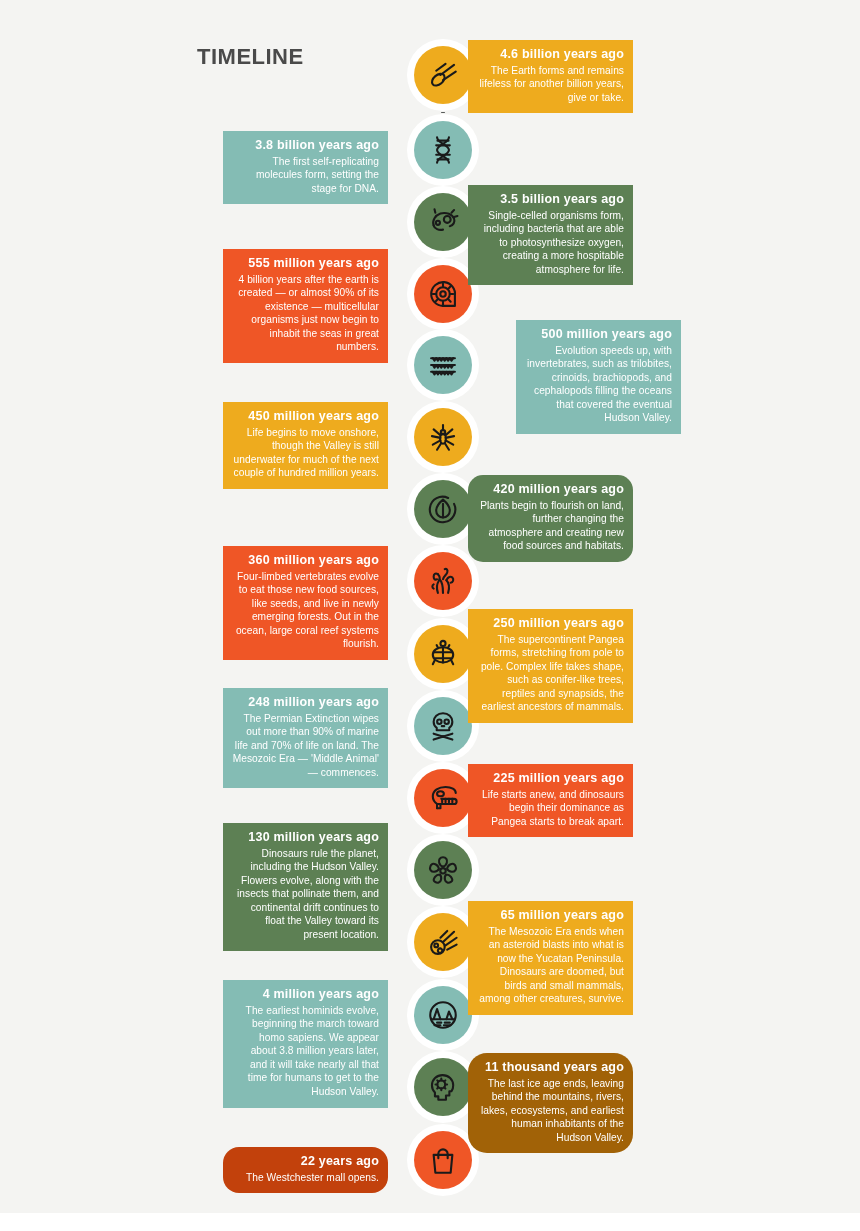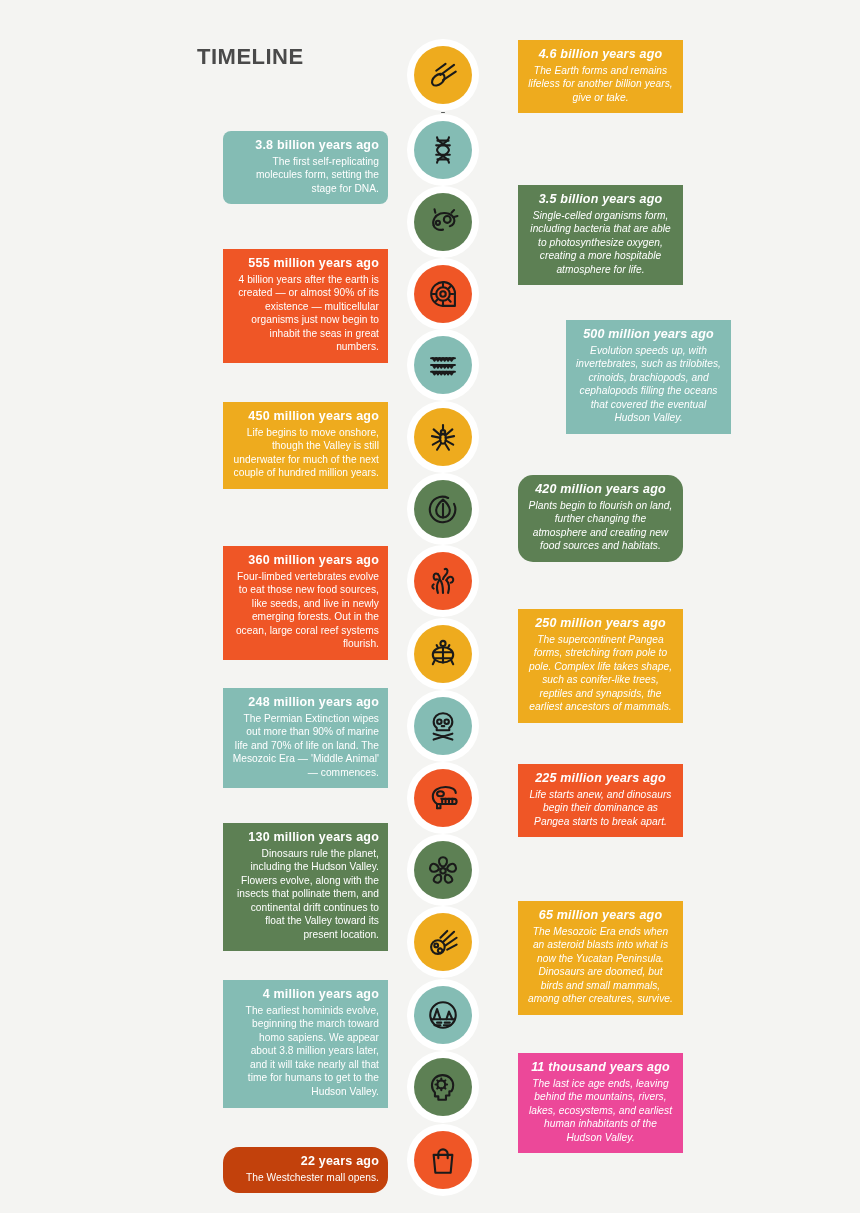--- a/index.html
+++ b/index.html
@@ -64,21 +64,21 @@
   }
   
   .card {
     position: absolute;
     width: 165px;
     padding: 7px 9px 9px 9px;
     box-sizing: border-box;
     color: #ffffff;
   }
   .card.left  { left: 223px;  text-align: right; }
-  .card.right { left: 518px;  text-align: center; font-style: italic;  }
+  .card.right { left: 468px;  text-align: right;  }
   .card-head {
     font-size: 12.5px;
     font-weight: bold;
     line-height: 1.25;
     letter-spacing: 0.2px;
     margin-bottom: 1px;
   }
   .card-body {
     font-size: 10.2px;
     line-height: 1.33;
@@ -308,21 +308,21 @@
      </g>
           </svg>
         </span>
       </div>
     </div>
   <div id="cards">
       <div class="card right" style="top: 40px; background: rgb(238, 171, 30);">
         <div class="card-head">4.6 billion years ago</div>
         <div class="card-body">The Earth forms and remains lifeless for another billion years, give or take.</div>
       </div>
-      <div class="card left" style="top: 131px; background: rgb(132, 188, 180); border-radius: 8px;">
+      <div class="card left" style="top: 131px; background: rgb(132, 188, 180);">
         <div class="card-head">3.8 billion years ago</div>
         <div class="card-body">The first self-replicating molecules form, setting the stage for DNA.</div>
       </div>
       <div class="card right" style="top: 185px; background: rgb(93, 128, 84);">
         <div class="card-head">3.5 billion years ago</div>
         <div class="card-body">Single-celled organisms form, including bacteria that are able to photosynthesize oxygen, creating a more hospitable atmosphere for life.</div>
       </div>
       <div class="card left" style="top: 249px; background: rgb(239, 86, 38);">
         <div class="card-head">555 million years ago</div>
         <div class="card-body">4 billion years after the earth is created — or almost 90% of its existence  — multicellular organisms just now begin to inhabit the seas in great numbers.</div>
@@ -360,21 +360,21 @@
         <div class="card-body">Dinosaurs rule the planet, including the Hudson Valley. Flowers evolve, along with the insects that pollinate them, and continental drift continues to float the Valley toward its present location.</div>
       </div>
       <div class="card right" style="top: 901px; background: rgb(238, 171, 30);">
         <div class="card-head">65 million years ago</div>
         <div class="card-body">The Mesozoic Era ends when an asteroid blasts into what is now the Yucatan Peninsula. Dinosaurs are doomed, but birds and small mammals, among other creatures, survive.</div>
       </div>
       <div class="card left" style="top: 980px; background: rgb(132, 188, 180);">
         <div class="card-head">4 million years ago</div>
         <div class="card-body">The earliest hominids evolve, beginning the march toward homo sapiens. We appear about 3.8 million years later, and it will take nearly all that time for humans to get to the Hudson Valley.</div>
       </div>
-      <div class="card right" style="top: 1053px; background: #ec4899;">
+      <div class="card right" style="top: 1053px; background: #a16207; border-radius: 19px;">
         <div class="card-head">11 thousand  years ago</div>
         <div class="card-body">The last ice age ends, leaving behind the mountains, rivers, lakes, ecosystems, and earliest human inhabitants of the Hudson Valley.</div>
       </div>
       <div class="card left" style="top: 1147px; background: #c2410c; border-radius: 16px;">
         <div class="card-head">22 years ago</div>
         <div class="card-body">The Westchester mall opens.</div>
       </div>
     </div>
 
 </div>

